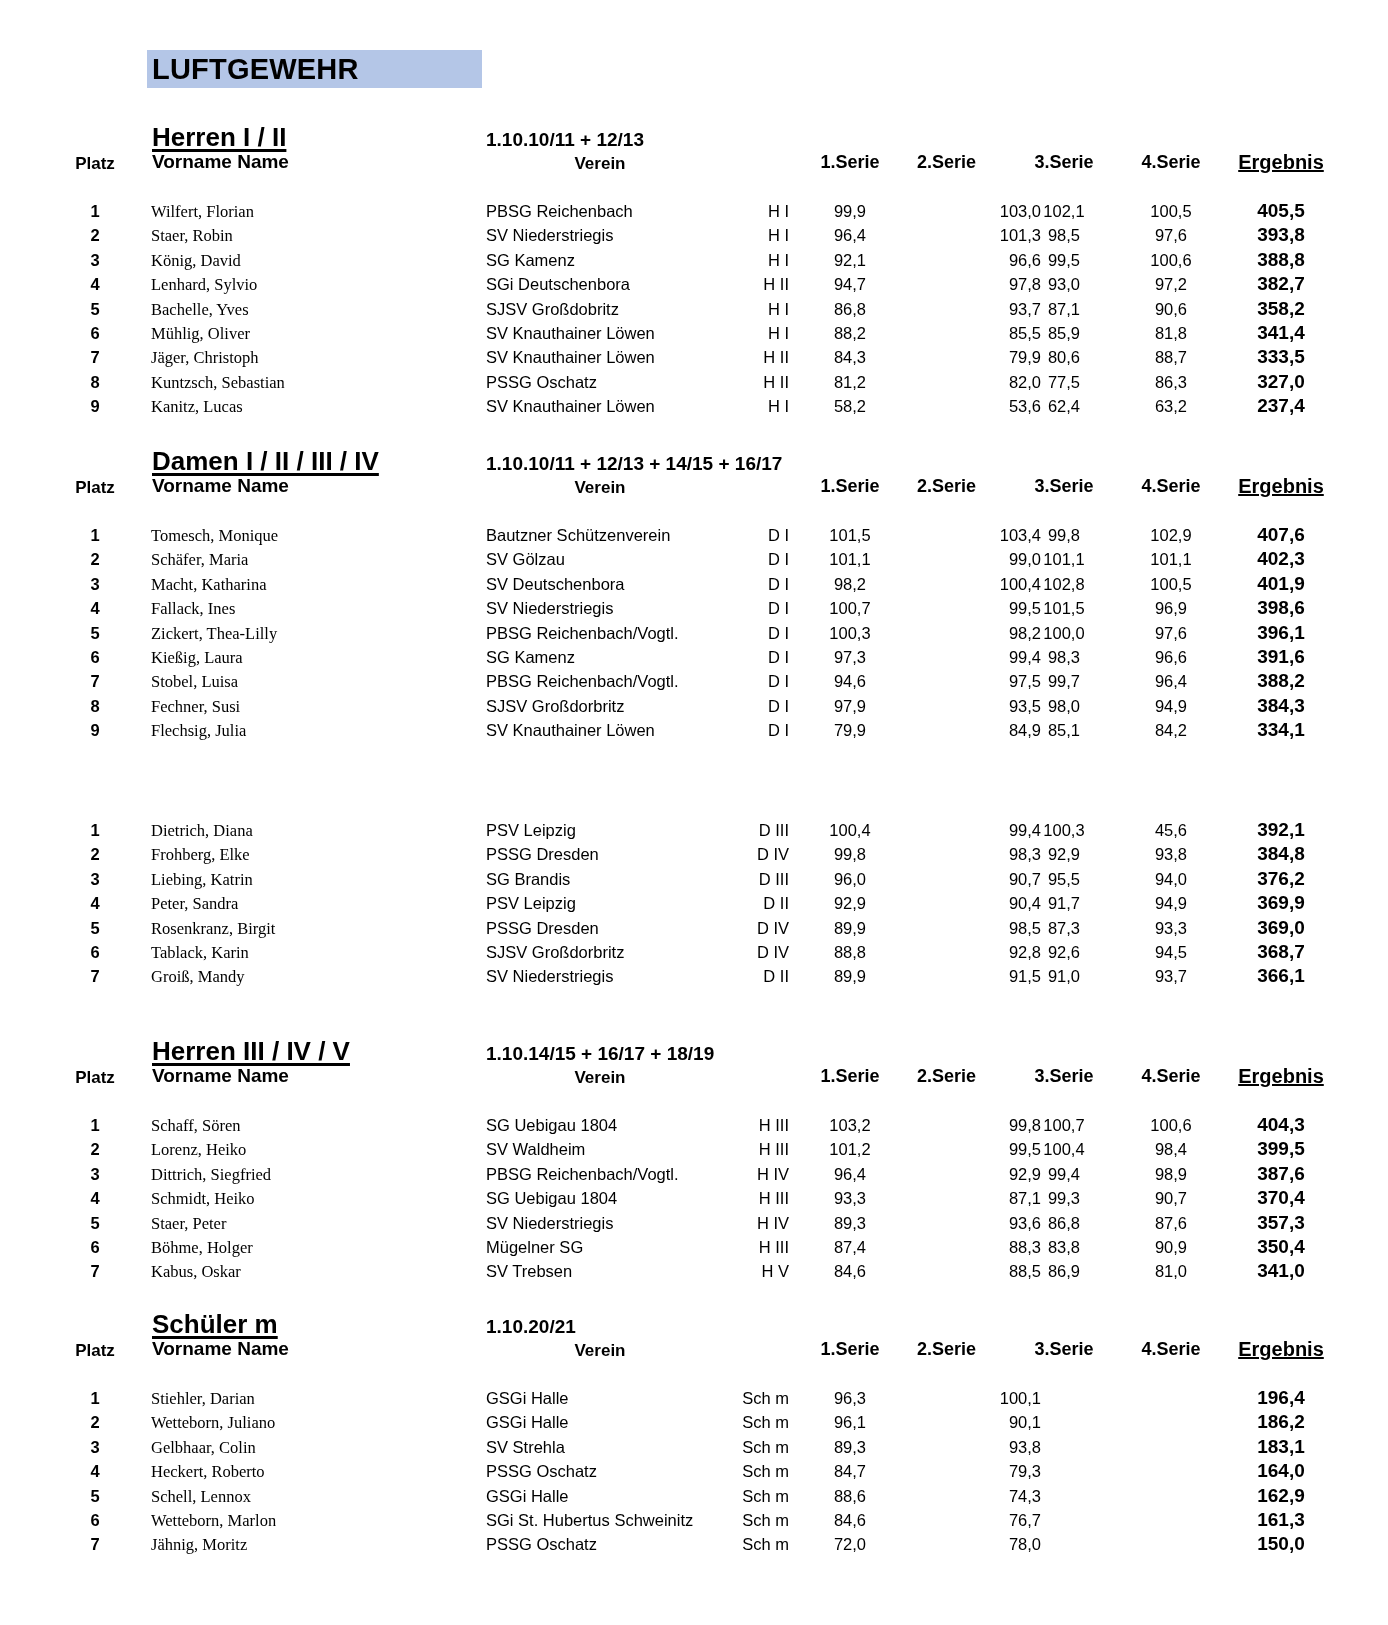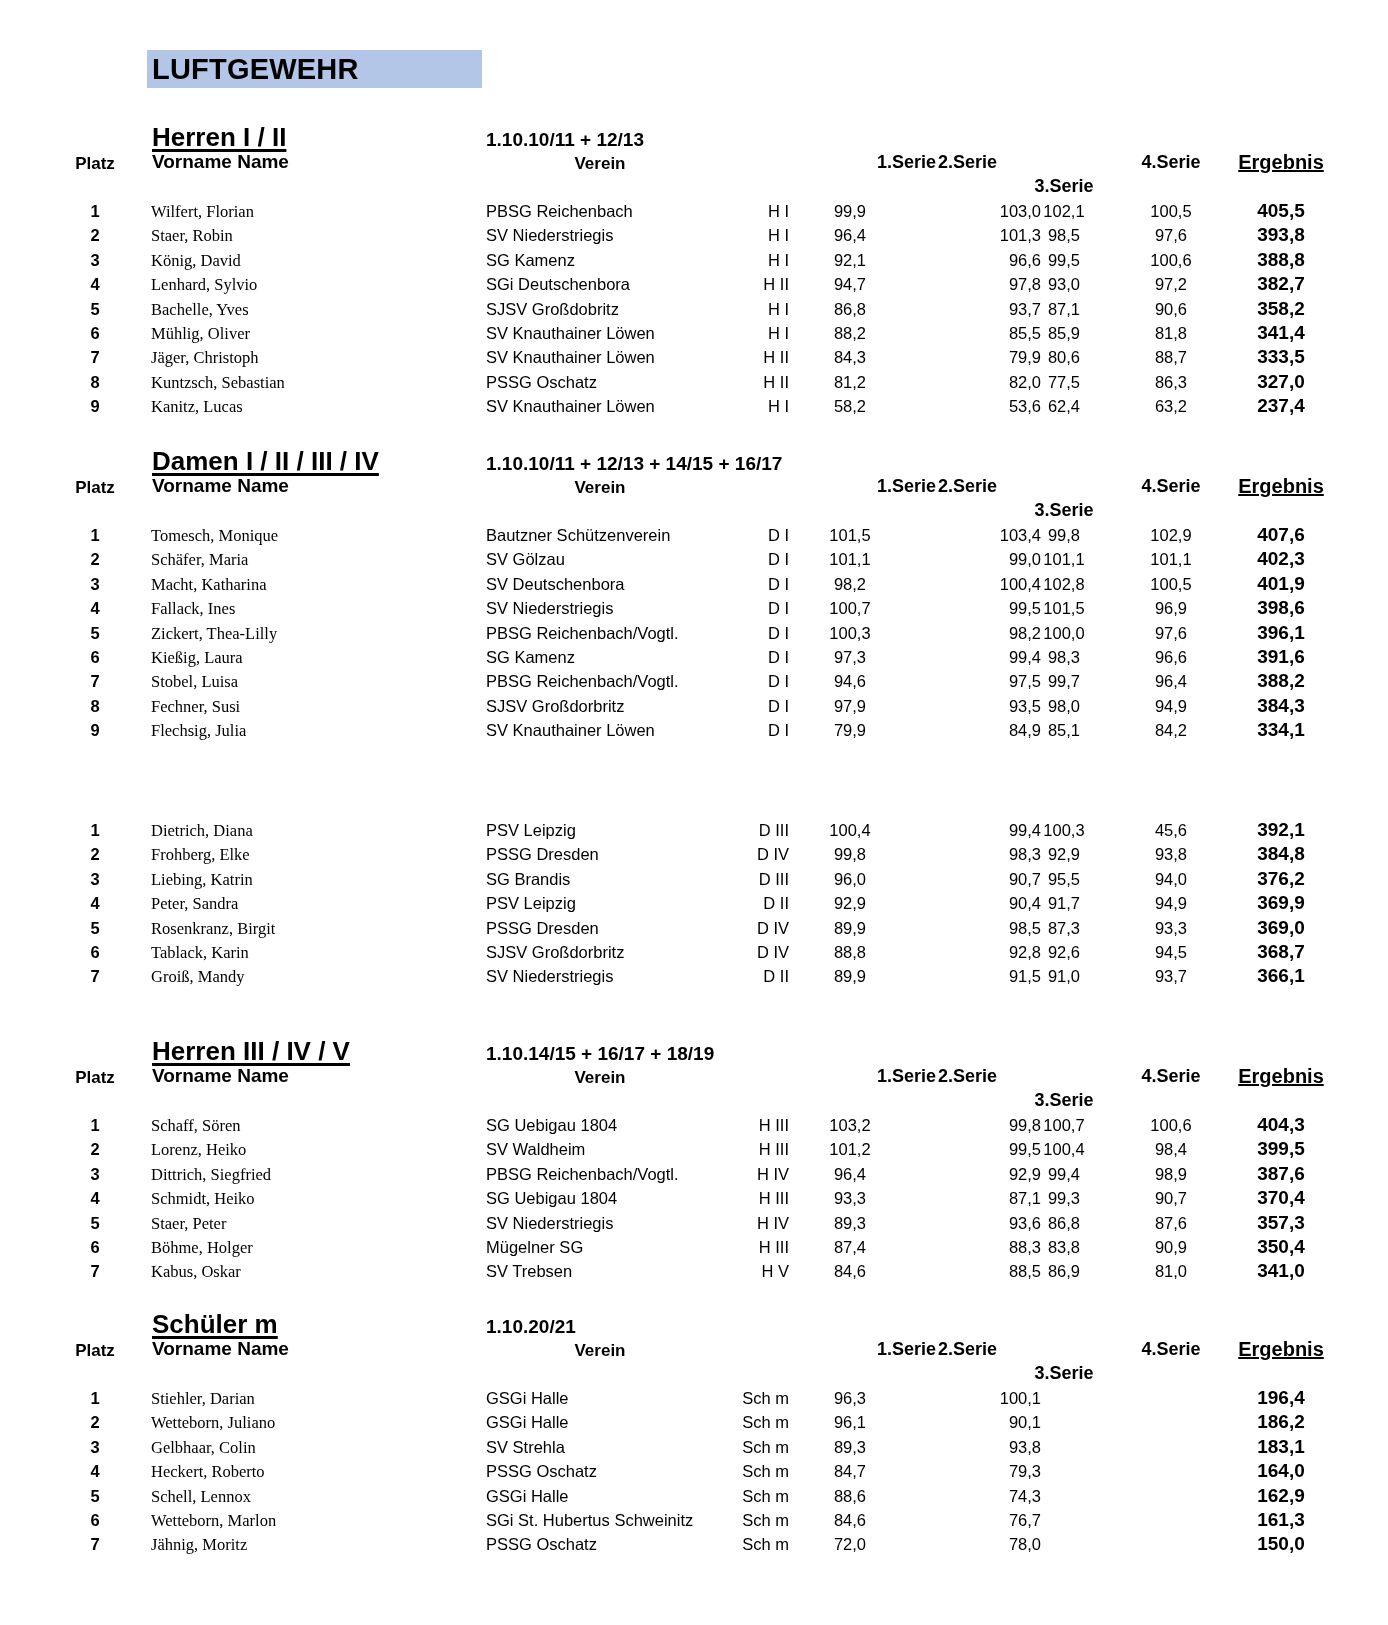--- a/index.html
+++ b/index.html
@@ -22,23 +22,23 @@
     text-decoration-thickness: 3px; text-underline-offset: 3px;
   }
   .sec-classes {
     position: absolute; left: 486px; top: 7px;
     font-size: 19px; font-weight: bold;
   }
   .hdr { position: absolute; top: 30px; font-size: 18px; font-weight: bold; white-space: nowrap; }
   .hdr.platz { left: 70px; width: 50px; text-align: center; font-size: 17px; top: 32px; }
   .hdr.name { left: 152px; font-size: 19px; top: 29px; }
   .hdr.verein { left: 520px; width: 160px; text-align: center; font-size: 17px; top: 32px; }
-  .hdr.s1 { left: 856px; width: 80px; text-align: right; }
-  .hdr.s2 { left: 917px; width: 80px; text-align: right; }
-  .hdr.s3 { left: 1024px; width: 80px; text-align: center; margin-top: 24px; }
+  .hdr.s1 { left: 810px; width: 80px; text-align: center; }
+  .hdr.s2 { left: 917px; width: 80px; text-align: left; }
+  .hdr.s3 { left: 1024px; width: 80px; text-align: center; }
   .hdr.s4 { left: 1131px; width: 80px; text-align: center; }
   .hdr.erg { left: 1236px; width: 90px; text-align: center; font-size: 20px; top: 29px; text-decoration: underline; }
 
   .rows { position: absolute; left: 0; width: 1388px; }
   .row { position: absolute; left: 0; width: 1388px; height: 25px; font-size: 16.5px; }
   .row > span { position: absolute; top: 2px; white-space: nowrap; }
   .c-platz { left: 75px; width: 40px; text-align: center; font-weight: bold; }
   .c-name { left: 151px; font-family: Liberation Serif, serif; }
   .c-verein { left: 486px; }
   .c-klasse { left: 725px; width: 64px; text-align: right; }

